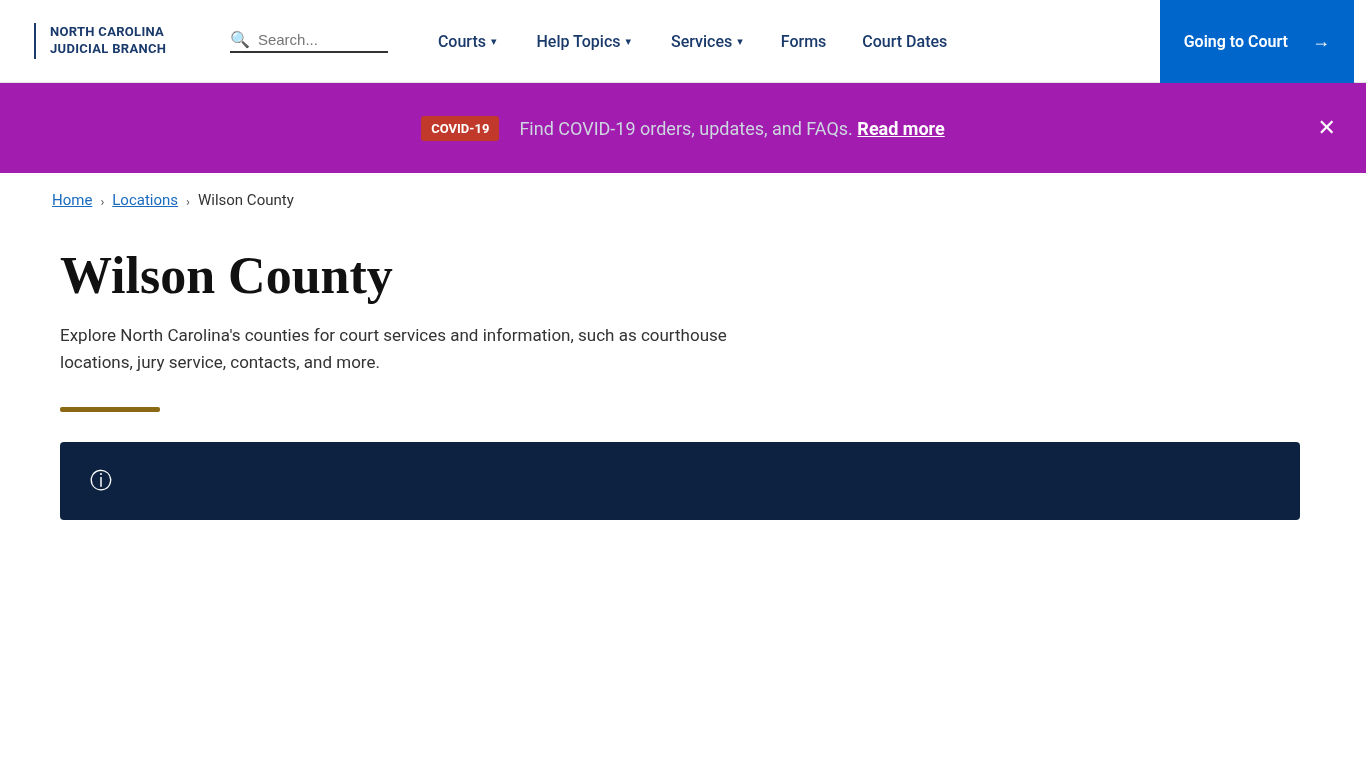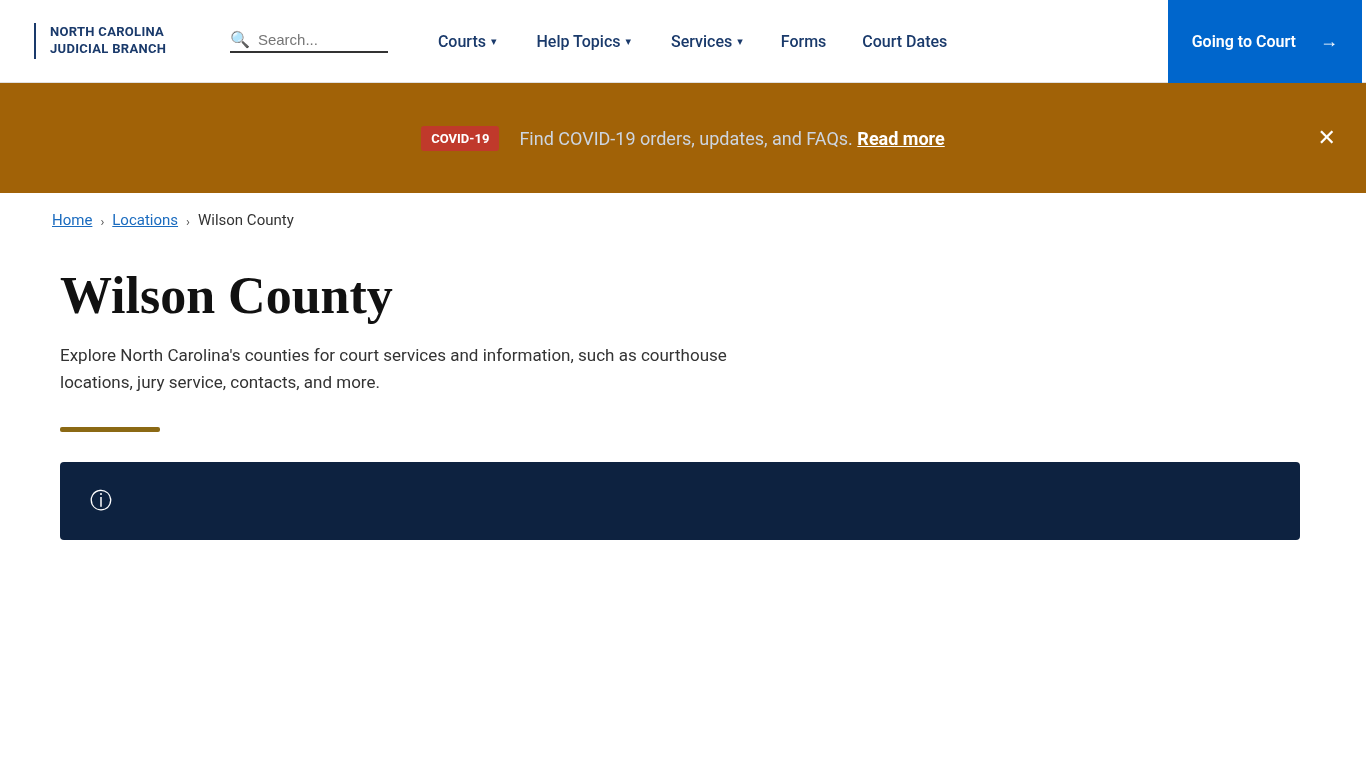--- a/index.html
+++ b/index.html
@@ -16,21 +16,21 @@
       overflow-x: hidden;
     }
 
     
     .header {
       display: flex;
       align-items: center;
       height: 83px;
       background: #fff;
       border-bottom: 1px solid #e0e0e0;
-      padding: 0 4px 0 20px;
+      padding: 0 12px 0 20px;
     }
 
     .logo-area {
       display: flex;
       align-items: center;
       min-width: 210px;
     }
 
     .logo-text {
       font-size: 13px;
@@ -127,27 +127,27 @@
       text-decoration: none;
       margin-left: auto;
     }
 
     .arrow-right {
       font-size: 18px;
     }
 
     
     .covid-banner {
-      background: #a16207;
+      background: #a21caf;
       color: #fff;
       display: flex;
       align-items: center;
       justify-content: center;
       padding: 0 60px;
-      height: 110px;
+      height: 90px;
       position: relative;
     }
 
     .covid-badge {
       background: #c0392b;
       color: #fff;
       font-size: 13px;
       font-weight: 700;
       padding: 5px 10px;
       border-radius: 3px;

